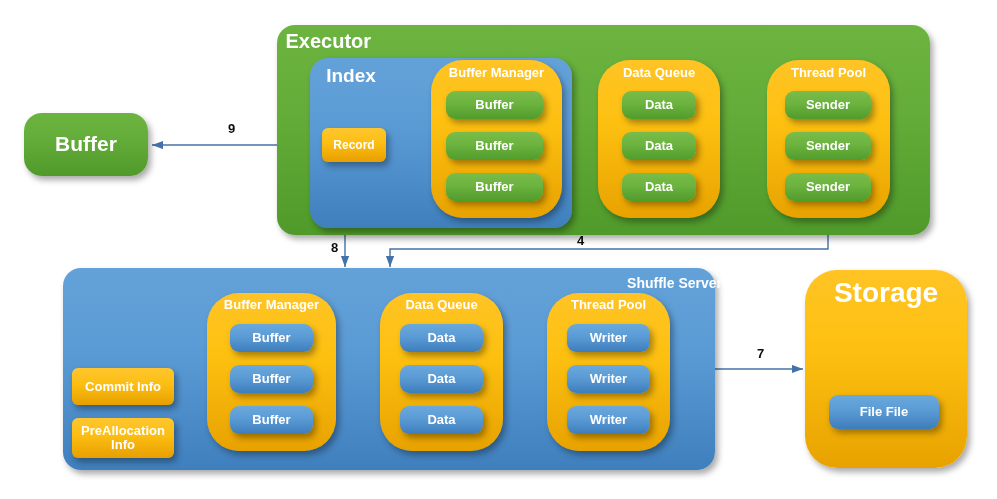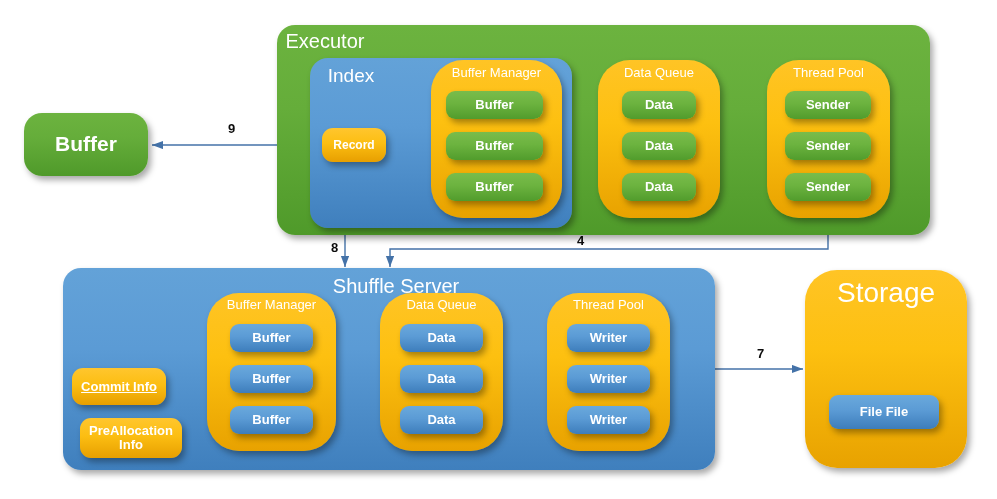--- a/index.html
+++ b/index.html
@@ -25,21 +25,21 @@
     position: absolute;
     box-sizing: border-box;
     display: flex;
     color: #ffffff;
     text-align: center;
     box-shadow: 3px 4px 6px rgba(0,0,0,0.34);
   }
   .box-title {
     width: 100%;
     text-align: center;
-    font-weight: normal;
+    font-weight: bold;
     color: #ffffff;
     line-height: 1.05;
     pointer-events: none;
   }
 
   
   .container-box {
     flex-direction: column;
     align-items: center;
   }
@@ -67,21 +67,21 @@
   .blue-leaf {
     background: linear-gradient(180deg, #6aa9dc 0%, #5b9bd5 45%, #3d7dbb 100%);
     border-radius: 9px;
   }
   .amber {
     background: linear-gradient(180deg, #ffc425 0%, #fdc010 40%, #e8a200 100%);
     border-radius: 32px;
   }
   .amber-leaf {
     background: linear-gradient(180deg, #ffc62e 0%, #fcbe12 45%, #e79f00 100%);
-    border-radius: 11px;
+    border-radius: 6px;
   }
 
   
   .conn-label {
     position: absolute;
     color: #0d0d0d;
     font-weight: bold;
     font-size: 13px;
     font-family: "Liberation Sans", sans-serif;
     line-height: 1;
@@ -192,27 +192,27 @@
     </div>
     <div class="box green-leaf leaf-box" style="position:absolute; left:18px; top:72px; width:86px; height:28px;">
       <span class="box-title" style="font-size:13px;">Sender</span>
     </div>
     <div class="box green-leaf leaf-box" style="position:absolute; left:18px; top:113px; width:86px; height:28px;">
       <span class="box-title" style="font-size:13px;">Sender</span>
     </div>
   </div>
 
   <div class="box blue container-box" style="left:63px; top:268px; width:652px; height:202px; padding-top:8px;">
-    <span class="box-title" style="font-size:20px; text-align:center; padding-left:14px;">Shuffle Server</span>
-  </div>
-
-  <div class="box amber-leaf leaf-box" style="left:72px; top:368px; width:94px; height:37px;text-decoration:underline;">
+    <span class="box-title" style="font-size:14px; text-align:right; padding-left:14px;">Shuffle Server</span>
+  </div>
+
+  <div class="box amber-leaf leaf-box" style="left:72px; top:368px; width:102px; height:37px;">
     <span class="box-title" style="font-size:13px;">Commit Info</span>
   </div>
-  <div class="box amber-leaf leaf-box" style="left:72px; top:418px; width:102px; height:40px; padding:0 4px;margin-left:8px;">
+  <div class="box amber-leaf leaf-box" style="left:72px; top:418px; width:102px; height:40px; padding:0 4px;">
     <span class="box-title" style="font-size:13px;">PreAllocation Info</span>
   </div>
 
   <div class="box amber container-box" style="left:207px; top:293px; width:129px; height:158px; padding-top:5px;">
     <span class="box-title" style="font-size:13px;">Buffer Manager</span>
     <div class="box blue-leaf leaf-box" style="position:absolute; left:23px; top:31px; width:83px; height:28px;">
       <span class="box-title" style="font-size:13px;">Buffer</span>
     </div>
     <div class="box blue-leaf leaf-box" style="position:absolute; left:23px; top:72px; width:83px; height:28px;">
       <span class="box-title" style="font-size:13px;">Buffer</span>

